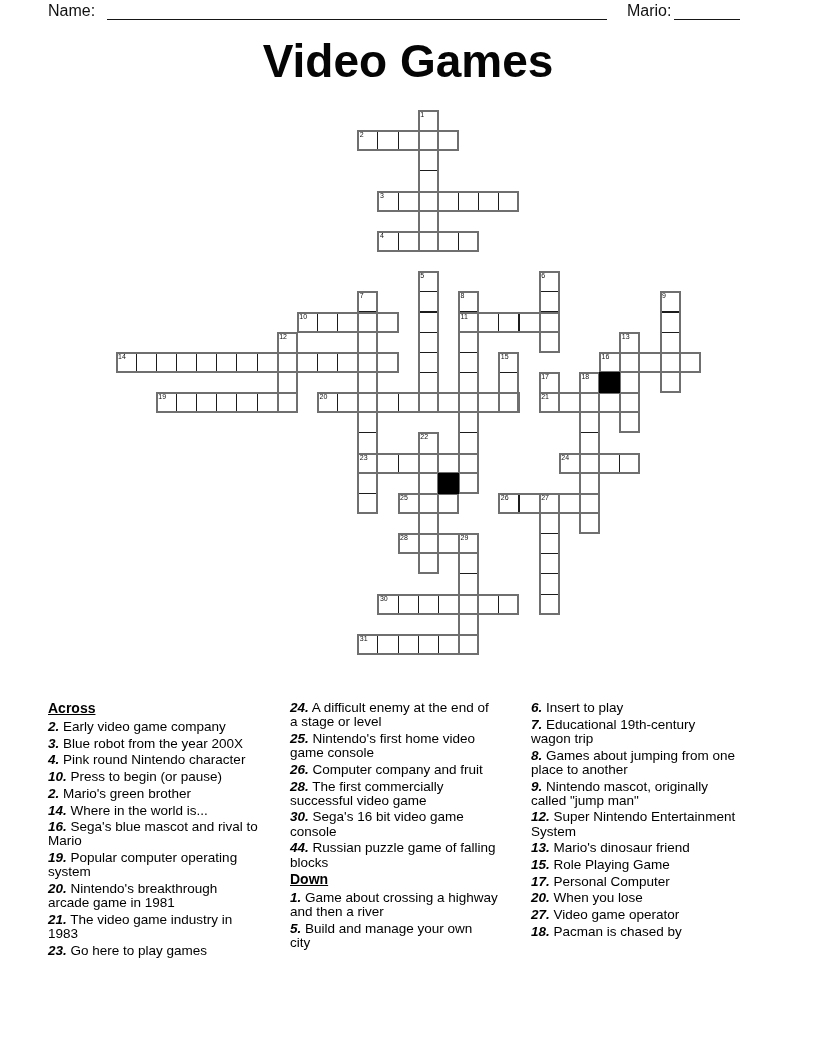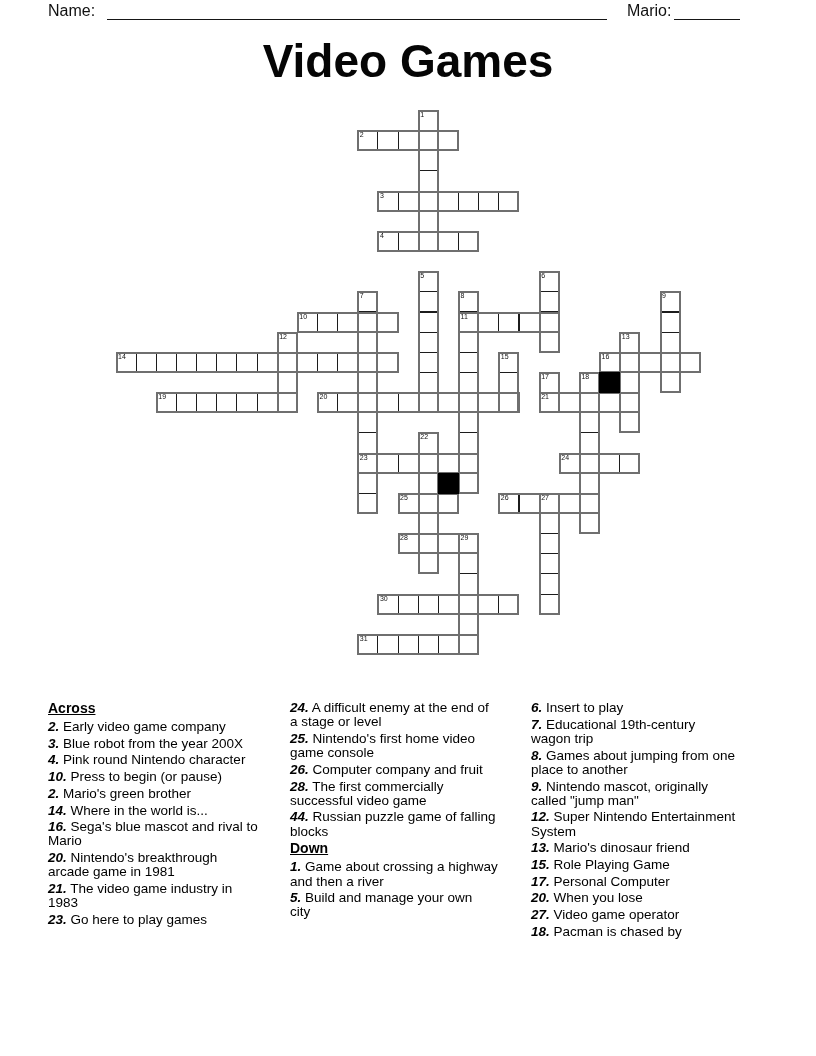--- a/index.html
+++ b/index.html
@@ -322,34 +322,38 @@
   <div class="clue-col" id="clue-col-1">
       <p class="clue-header">Across</p>
       <p class="clue"><b>2.</b> Early video game company</p>
       <p class="clue"><b>3.</b> Blue robot from the year 200X</p>
       <p class="clue"><b>4.</b> Pink round Nintendo character</p>
       <p class="clue"><b>10.</b> Press to begin (or pause)</p>
       <p class="clue"><b>2.</b> Mario's green brother</p>
       <p class="clue"><b>14.</b> Where in the world is...</p>
       <p class="clue"><b>16.</b> Sega's blue mascot and rival to
 Mario</p>
+      <p class="clue"><b>19.</b> Popular computer operating
+system</p>
       <p class="clue"><b>20.</b> Nintendo's breakthrough
 arcade game in 1981</p>
       <p class="clue"><b>21.</b> The video game industry in
 1983</p>
       <p class="clue"><b>23.</b> Go here to play games</p>
     </div>
   <div class="clue-col" id="clue-col-2">
       <p class="clue"><b>24.</b> A difficult enemy at the end of
 a stage or level</p>
       <p class="clue"><b>25.</b> Nintendo's first home video
 game console</p>
       <p class="clue"><b>26.</b> Computer company and fruit</p>
       <p class="clue"><b>28.</b> The first commercially
 successful video game</p>
+      <p class="clue"><b>30.</b> Sega's 16 bit video game
+console</p>
       <p class="clue"><b>44.</b> Russian puzzle game of falling
 blocks</p>
       <p class="clue-header">Down</p>
       <p class="clue"><b>1.</b> Game about crossing a highway
 and then a river</p>
       <p class="clue"><b>5.</b> Build and manage your own
 city</p>
     </div>
   <div class="clue-col" id="clue-col-3">
       <p class="clue"><b>6.</b> Insert to play</p>

